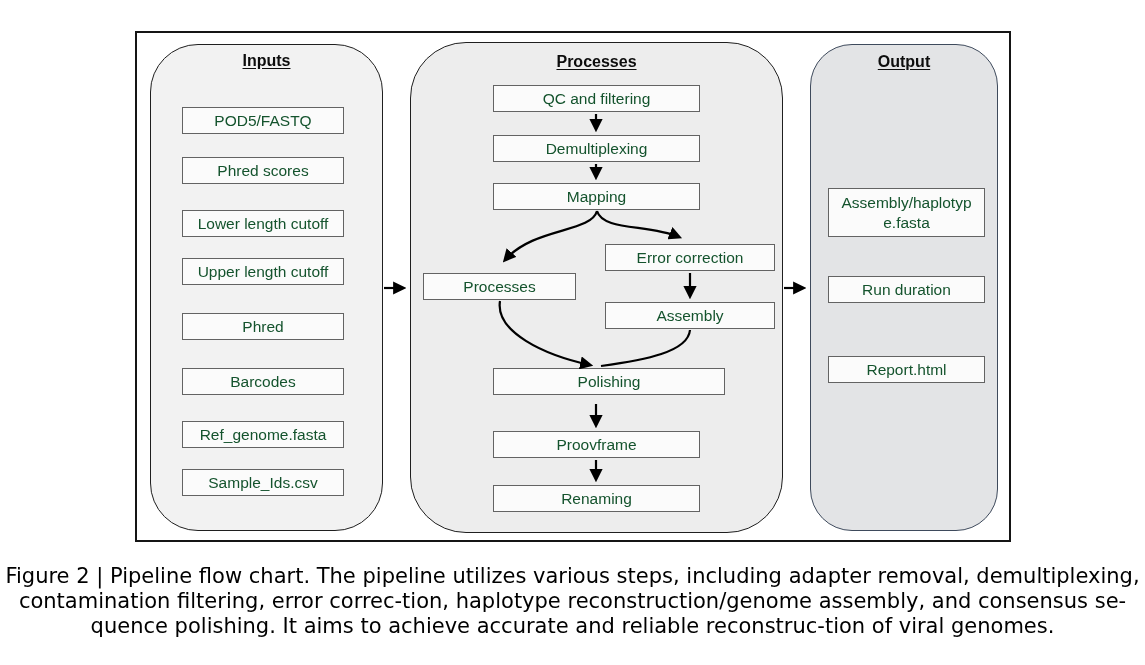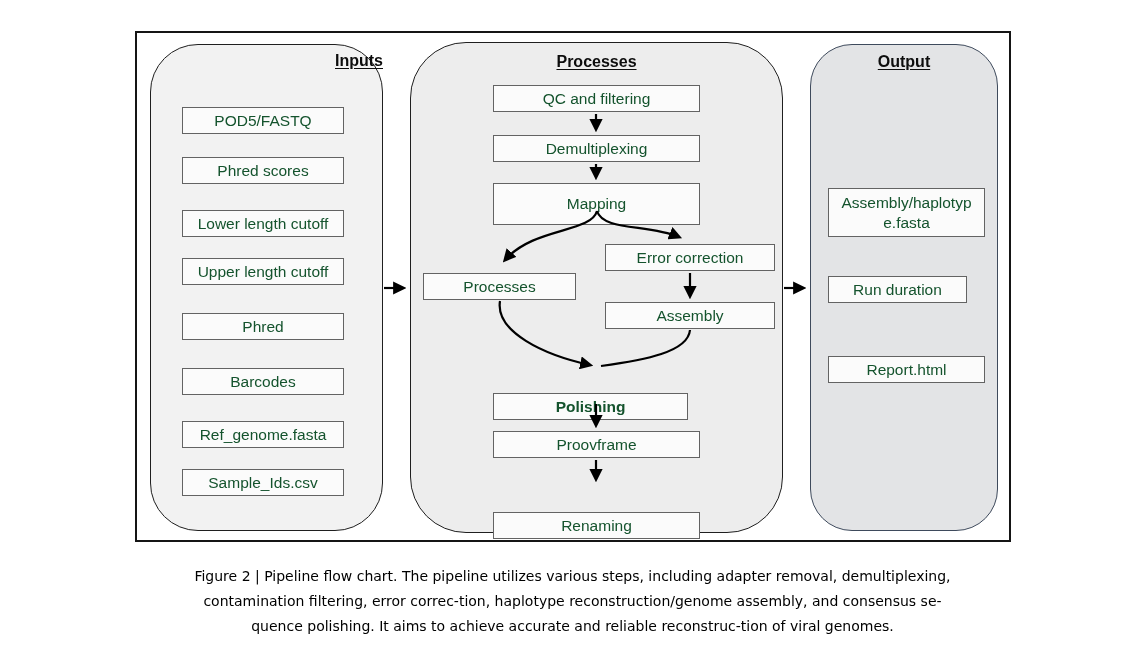--- a/index.html
+++ b/index.html
@@ -39,21 +39,21 @@
   .ctitle {
     position: absolute;
     z-index: 3;
     text-align: center;
     font-weight: 700;
     font-size: 16px;
     color: #0d0d0d;
     text-decoration: underline;
     text-underline-offset: 2px;
   }
-  #t-inputs    { left: 150px; top: 52px; width: 233px; text-align: right; }
+  #t-inputs    { left: 150px; top: 52px; width: 233px; }
   #t-processes { left: 410px; top: 53px; width: 373px; }
   #t-output    { left: 810px; top: 53px; width: 188px; }
   .node {
     position: absolute;
     z-index: 4;
     background: #fbfbfb;
     border: 1.3px solid #636363;
     display: flex;
     align-items: center;
     justify-content: center;
@@ -67,45 +67,45 @@
   #in-1 { left:182px; top:157px; width:162px; height:27px; }
   #in-2 { left:182px; top:210px; width:162px; height:27px; }
   #in-3 { left:182px; top:258px; width:162px; height:27px; }
   #in-4 { left:182px; top:313px; width:162px; height:27px; }
   #in-5 { left:182px; top:368px; width:162px; height:27px; }
   #in-6 { left:182px; top:421px; width:162px; height:27px; }
   #in-7 { left:182px; top:469px; width:162px; height:27px; }
   
   #p-qc        { left:493px; top:85px;  width:207px; height:27px; }
   #p-demux     { left:493px; top:135px; width:207px; height:27px; }
-  #p-mapping   { left:493px; top:183px; width:207px; height:42px; }
+  #p-mapping   { left:493px; top:183px; width:207px; height:27px; }
   #p-error     { left:605px; top:244px; width:170px; height:27px; }
   #p-haplotype { left:423px; top:273px; width:153px; height:27px; }
   #p-assembly  { left:605px; top:302px; width:170px; height:27px; }
-  #p-polishing { left:493px; top:393px; width:195px; height:27px;font-weight:bold; }
+  #p-polishing { left:493px; top:368px; width:232px; height:27px; }
   #p-proov     { left:493px; top:431px; width:207px; height:27px; }
-  #p-renaming  { left:493px; top:485px; width:207px; height:27px;margin-top:27px; }
+  #p-renaming  { left:493px; top:485px; width:207px; height:27px; }
   
   #o-0 { left:828px; top:188px; width:157px; height:49px; word-break:break-all; padding:13px 6px; }
-  #o-1 { left:828px; top:276px; width:139px; height:27px; }
+  #o-1 { left:828px; top:276px; width:157px; height:27px; }
   #o-2 { left:828px; top:356px; width:157px; height:27px; }
   #arrows {
     position: absolute;
     left: 0; top: 0;
     z-index: 5;
     pointer-events: none;
   }
   .caption {
     position: absolute;
     left: 0; top: 564px;
     width: 1145px;
     z-index: 2;
     text-align: center;
     font-family: "DejaVu Sans", sans-serif;
-    font-size: 14px;
+    font-size: 21px;
     line-height: 25px;
     color: #000000;
   }
 </style>
 </head>
 <body>
 
 <div id="canvas">
 
   <div class="frame"></div>

